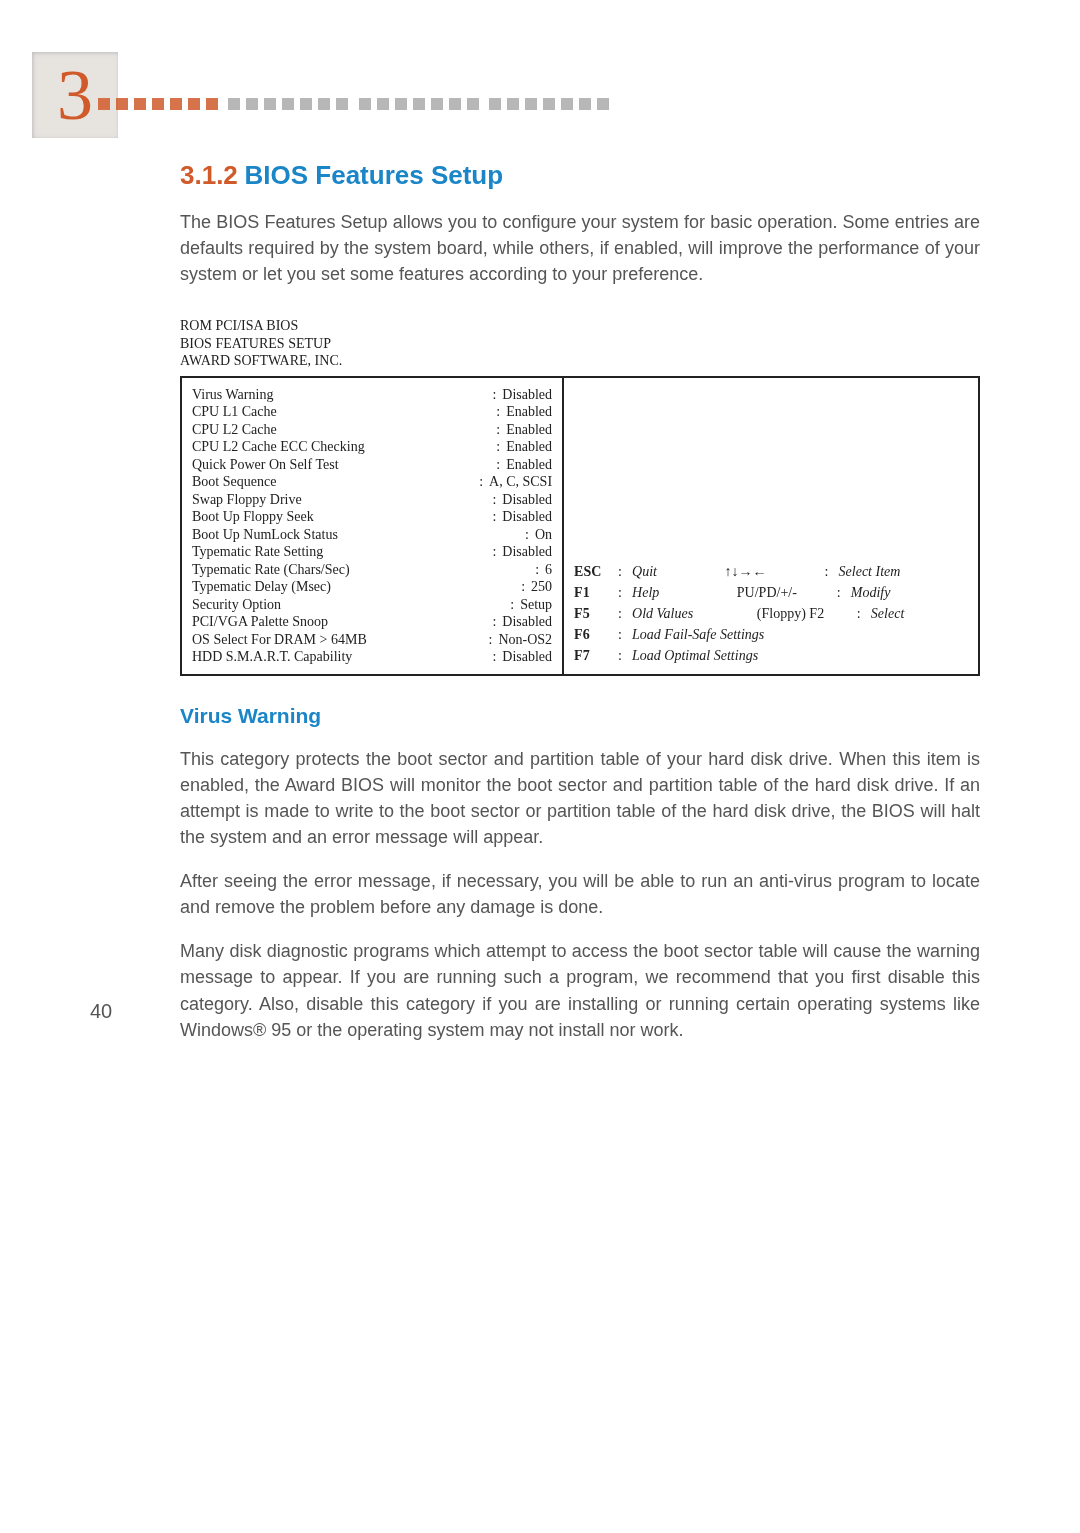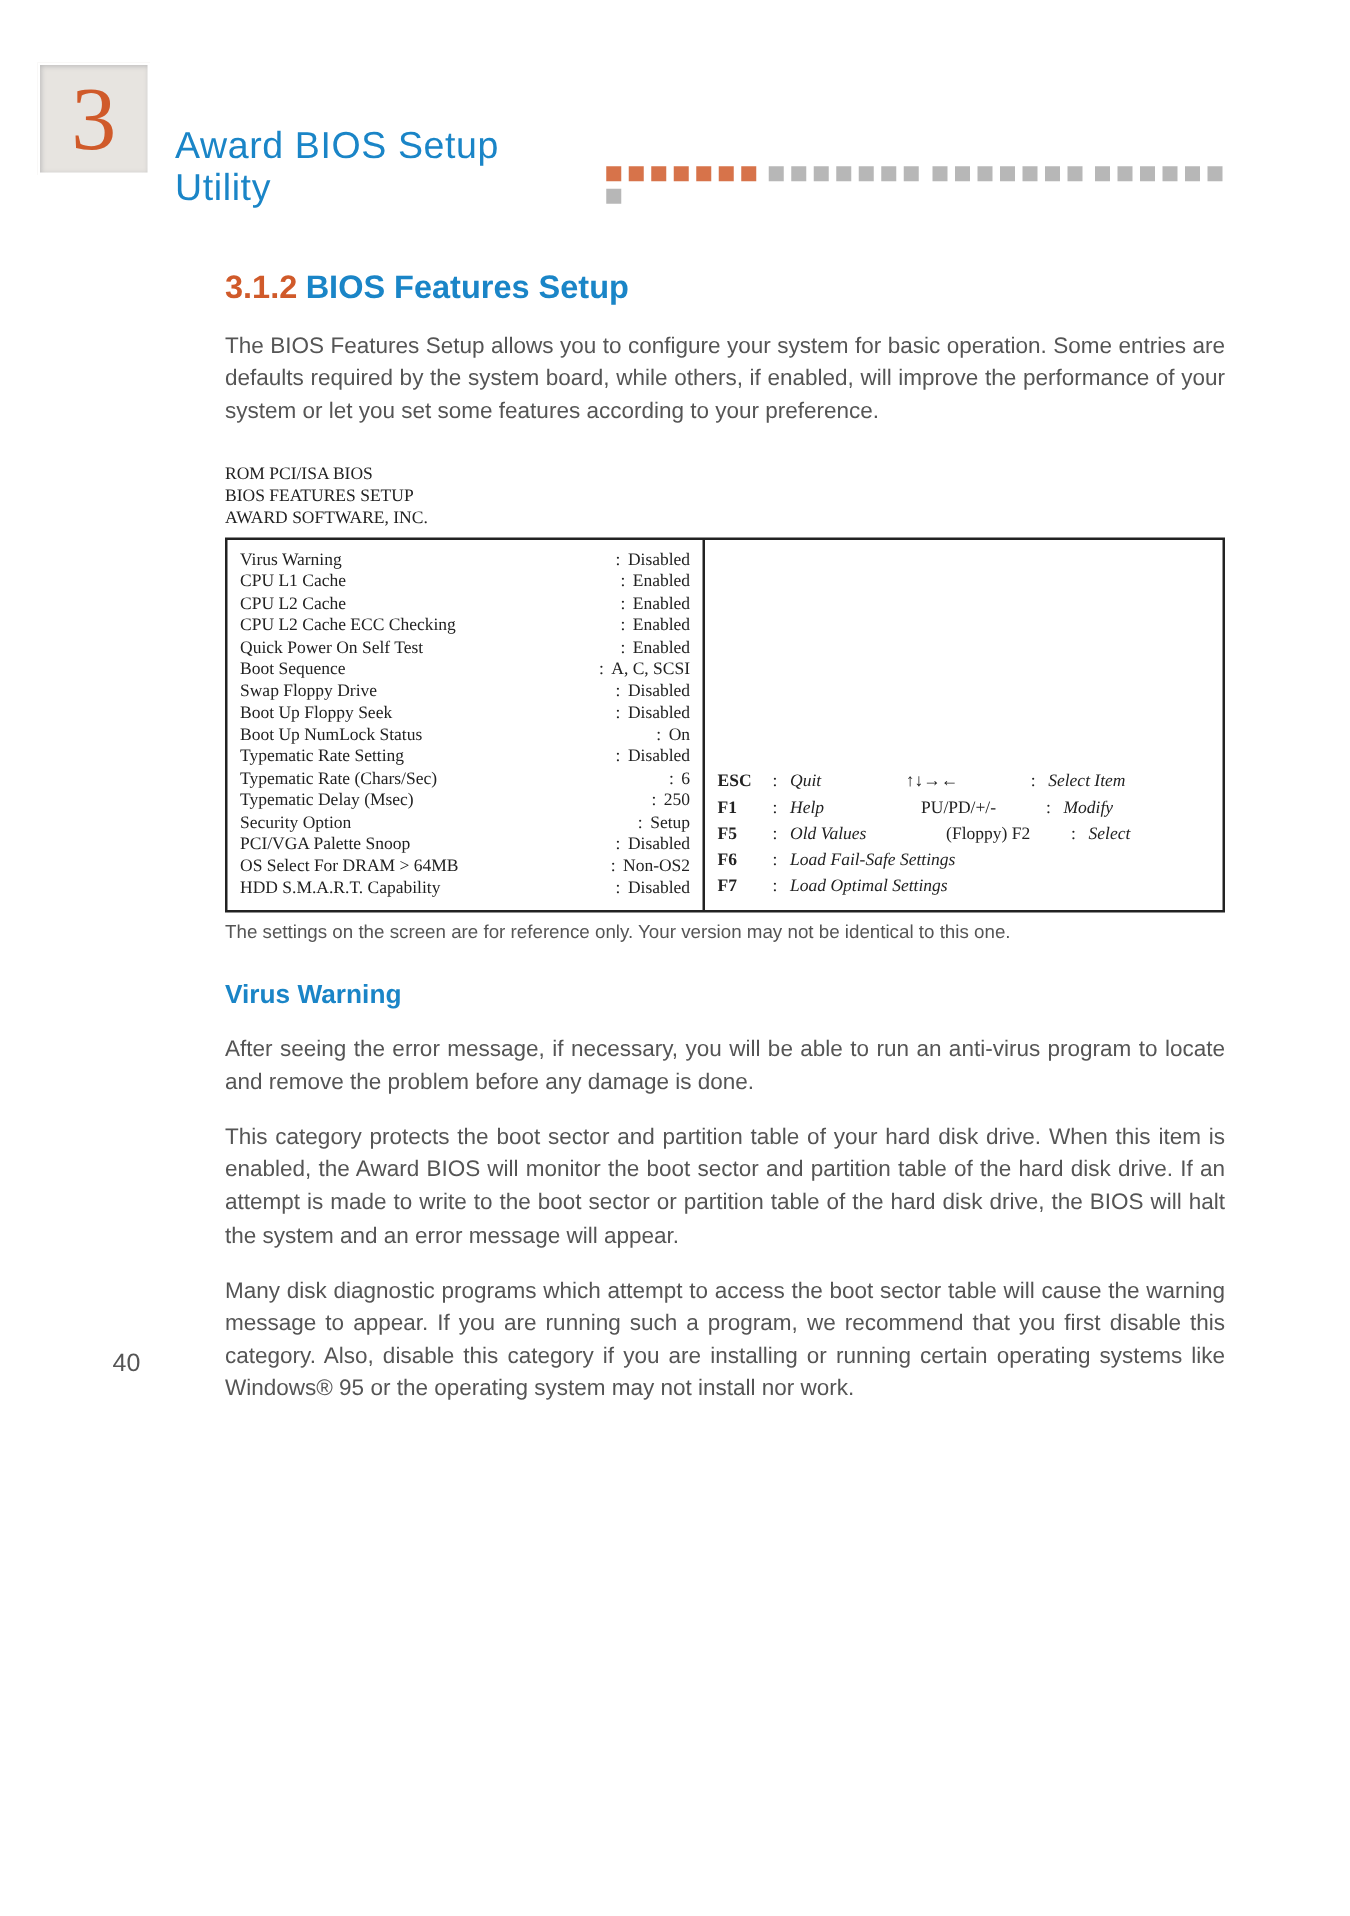--- a/index.html
+++ b/index.html
@@ -47,21 +47,20 @@
 </style>
 </head>
 <body>
 <div class="page">
 
 <div class="chapter-badge">
   <span class="chapter-num">3</span>
 </div>
 
 <div style="display:flex; align-items:flex-end;">
-  <h1 class="chapter-title">Award BIOS Setup Utility</h1>
   <div class="rule-dots">
     <span></span><span></span><span></span><span></span><span></span><span></span><span></span>
     <span></span><span></span><span></span><span></span><span></span><span></span><span></span>
     <span></span><span></span><span></span><span></span><span></span><span></span><span></span>
     <span></span><span></span><span></span><span></span><span></span><span></span><span></span>
   </div>
 </div>
 
 <div class="content">
   <h2 style="margin-top:46px;">
@@ -193,24 +192,23 @@
         </div>
         <div class="nav-row">
           <span class="nav-k">F7</span>
               <span class="nav-c">:</span>
           <span class="nav-d" style="flex:2 1 auto">Load Optimal Settings</span>
         </div>
       </div>
     </div>
   </div>
 
-  <p class="footnote">The settings on the screen are for reference only. Your version may not be identical to this one.</p>
 
   <h3 class="subhead">Virus Warning</h3>
 
+  <p class="para">This category protects the boot sector and partition table of your hard disk drive. When this item is enabled, the Award BIOS will monitor the boot sector and partition table of the hard disk drive. If an attempt is made to write to the boot sector or partition table of the hard disk drive, the BIOS will halt the system and an error message will appear.</p>
   <p class="para">After seeing the error message, if necessary, you will be able to run an anti-virus program to locate and remove the problem before any damage is done.</p>
-  <p class="para">This category protects the boot sector and partition table of your hard disk drive. When this item is enabled, the Award BIOS will monitor the boot sector and partition table of the hard disk drive. If an attempt is made to write to the boot sector or partition table of the hard disk drive, the BIOS will halt the system and an error message will appear.</p>
   <p class="para">Many disk diagnostic programs which attempt to access the boot sector table will cause the warning message to appear. If you are running such a program, we recommend that you first disable this category. Also, disable this category if you are installing or running certain operating systems like Windows® 95 or the operating system may not install nor work.</p>
 </div>
 
 <div class="pagenum">40</div>
 
 </div>
 
 </body></html>

